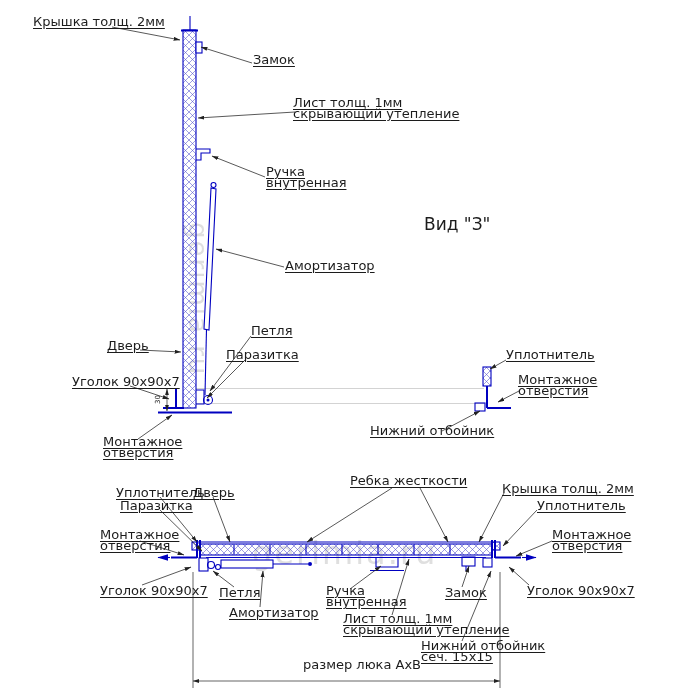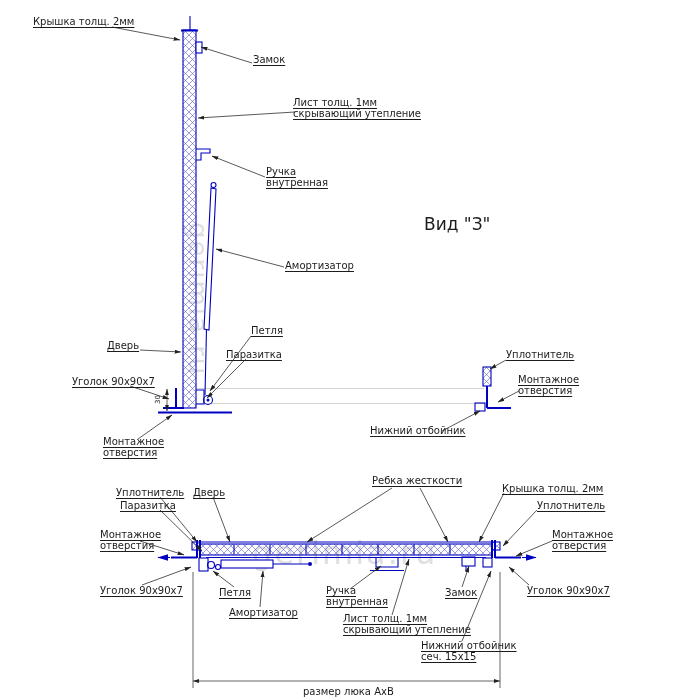--- a/index.html
+++ b/index.html
@@ -1,19 +1,19 @@
 <!DOCTYPE html>
 <html><head>
 <meta charset="utf-8">
 <style>
   *{margin:0;padding:0;box-sizing:border-box}
   html,body{width:700px;height:700px;background:#fff;font-family:"DejaVu Sans",sans-serif}
   .stage{position:relative;width:700px;height:700px;background:#fff;overflow:hidden}
   svg.draw{position:absolute;left:0;top:0;z-index:2}
-  .lbl{position:absolute;font-size:10px;line-height:11px;color:#1c1c1c;white-space:nowrap;z-index:3}
+  .lbl{position:absolute;font-size:13px;line-height:11px;color:#1c1c1c;white-space:nowrap;z-index:3}
   .u{text-decoration:underline;text-underline-offset:2px}
   .center{text-align:left}
   .title{position:absolute;font-size:17px;color:#1c1c1c;z-index:3;white-space:nowrap}
   .wm{position:absolute;color:#c6c6c6;opacity:.55;z-index:1;font-size:32px;letter-spacing:2px;white-space:nowrap}
   .wm-v{font-size:26px;transform:rotate(90deg);transform-origin:0 0}
   
   .bl{stroke:#0000c0;stroke-width:1.1;fill:none}
   .blf{stroke:#0000c0;stroke-width:1.1;fill:#fff}
   .blk{stroke:#0000c0;stroke-width:2;fill:none}
   .xhf{fill:url(#xh);stroke:#0000c0;stroke-width:1.1}
@@ -191,21 +191,21 @@
     <span class="u">Монтажное</span><br>
     <span class="u">отверстия</span>
   </div>
   <div class="lbl u" style="left:506px;top:349px">Уплотнитель</div>
   <div class="lbl center" style="left:518px;top:374px">
     <span class="u">Монтажное</span><br>
     <span class="u">отверстия</span>
   </div>
   <div class="lbl u" style="left:370px;top:425px">Нижний отбойник</div>
 
-  <div class="lbl u" style="left:372px;top:475px">Ребка жесткости</div>
+  <div class="lbl u" style="left:350px;top:475px">Ребка жесткости</div>
   <div class="lbl u" style="left:116px;top:487px">Уплотнитель</div>
   <div class="lbl u" style="left:120px;top:500px">Паразитка</div>
   <div class="lbl u" style="left:193px;top:487px">Дверь</div>
   <div class="lbl u" style="left:502px;top:483px">Крышка толщ. 2мм</div>
   <div class="lbl u" style="left:537px;top:500px">Уплотнитель</div>
   <div class="lbl center" style="left:100px;top:529px">
     <span class="u">Монтажное</span><br>
     <span class="u">отверстия</span>
   </div>
   <div class="lbl center" style="left:552px;top:529px">
@@ -222,15 +222,15 @@
   </div>
   <div class="lbl center" style="left:343px;top:613px">
     <span class="u">Лист толщ. 1мм</span><br>
     <span class="u">скрывающий утепление</span>
   </div>
   <div class="lbl u" style="left:445px;top:587px">Замок</div>
   <div class="lbl center" style="left:421px;top:640px">
     <span class="u">Нижний отбойник</span><br>
     <span class="u">сеч. 15x15</span>
   </div>
-  <div class="lbl" style="left:303px;top:686px">размер люка AxB</div>
+  <div class="lbl" style="left:303px;top:659px">размер люка AxB</div>
 
 </div>
 
 </body></html>

